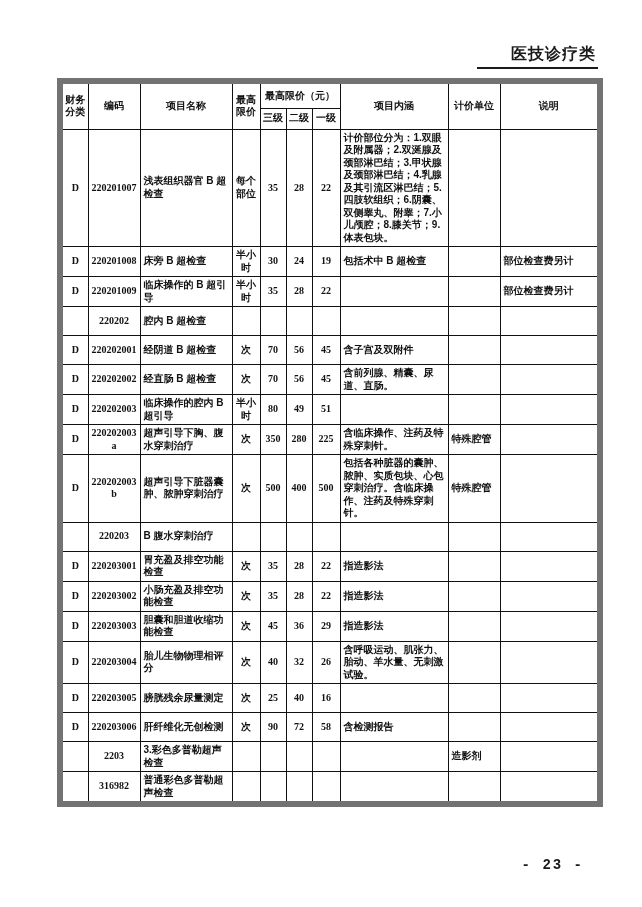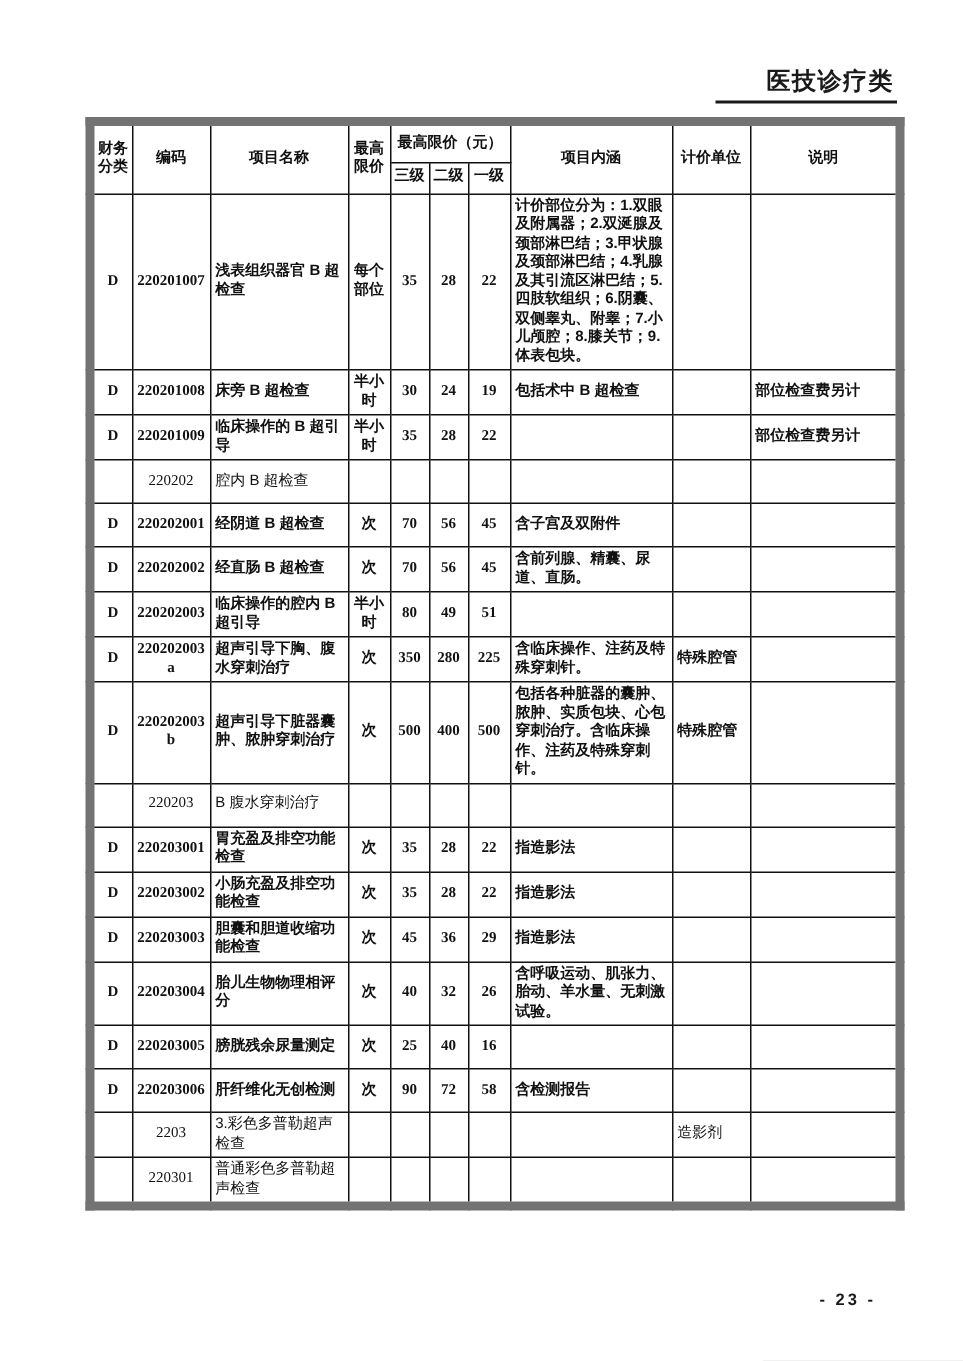--- a/index.html
+++ b/index.html
@@ -58,29 +58,29 @@
   .nowrap { white-space: nowrap; }
 
   .price-table tbody td { height: 29px; }
   .price-table tbody td.c { text-align: center; }
   .price-table tbody td.l { text-align: left; }
   .num { font-family: "Liberation Serif", serif; }
 
   
   .price-table tbody td.l, .price-table thead th { font-weight: bold; }
   .price-table tbody td.c { font-weight: bold; }
-  .price-table tbody tr.section td { font-weight: normal; }
+  .price-table tbody tr.section td { font-weight: bold; }
 
   .page-number {
     position: absolute;
     right: 58px;
     bottom: 34px;
-    font-size: 11px;
+    font-size: 14px;
     font-weight: bold;
-    font-family: Liberation Sans, sans-serif;
+    font-family: Liberation Mono, monospace;
     letter-spacing: 2px;
   }
 </style>
 </head>
 <body>
 
 <div class="page">
 
   <div class="doc-category">医技诊疗类</div>
 
@@ -314,21 +314,21 @@
       <td class="c"></td>
       <td class="c num"></td>
       <td class="c num"></td>
       <td class="c num"></td>
       <td class="l"></td>
       <td class="l">造影剂</td>
       <td class="l"></td>
     </tr>
         <tr class="section">
       <td class="c num"></td>
-      <td class="c num">220301</td>
+      <td class="c num">316982</td>
       <td class="l">普通彩色多普勒超声检查</td>
       <td class="c"></td>
       <td class="c num"></td>
       <td class="c num"></td>
       <td class="c num"></td>
       <td class="l"></td>
       <td class="l"></td>
       <td class="l"></td>
     </tr>
       </tbody>

